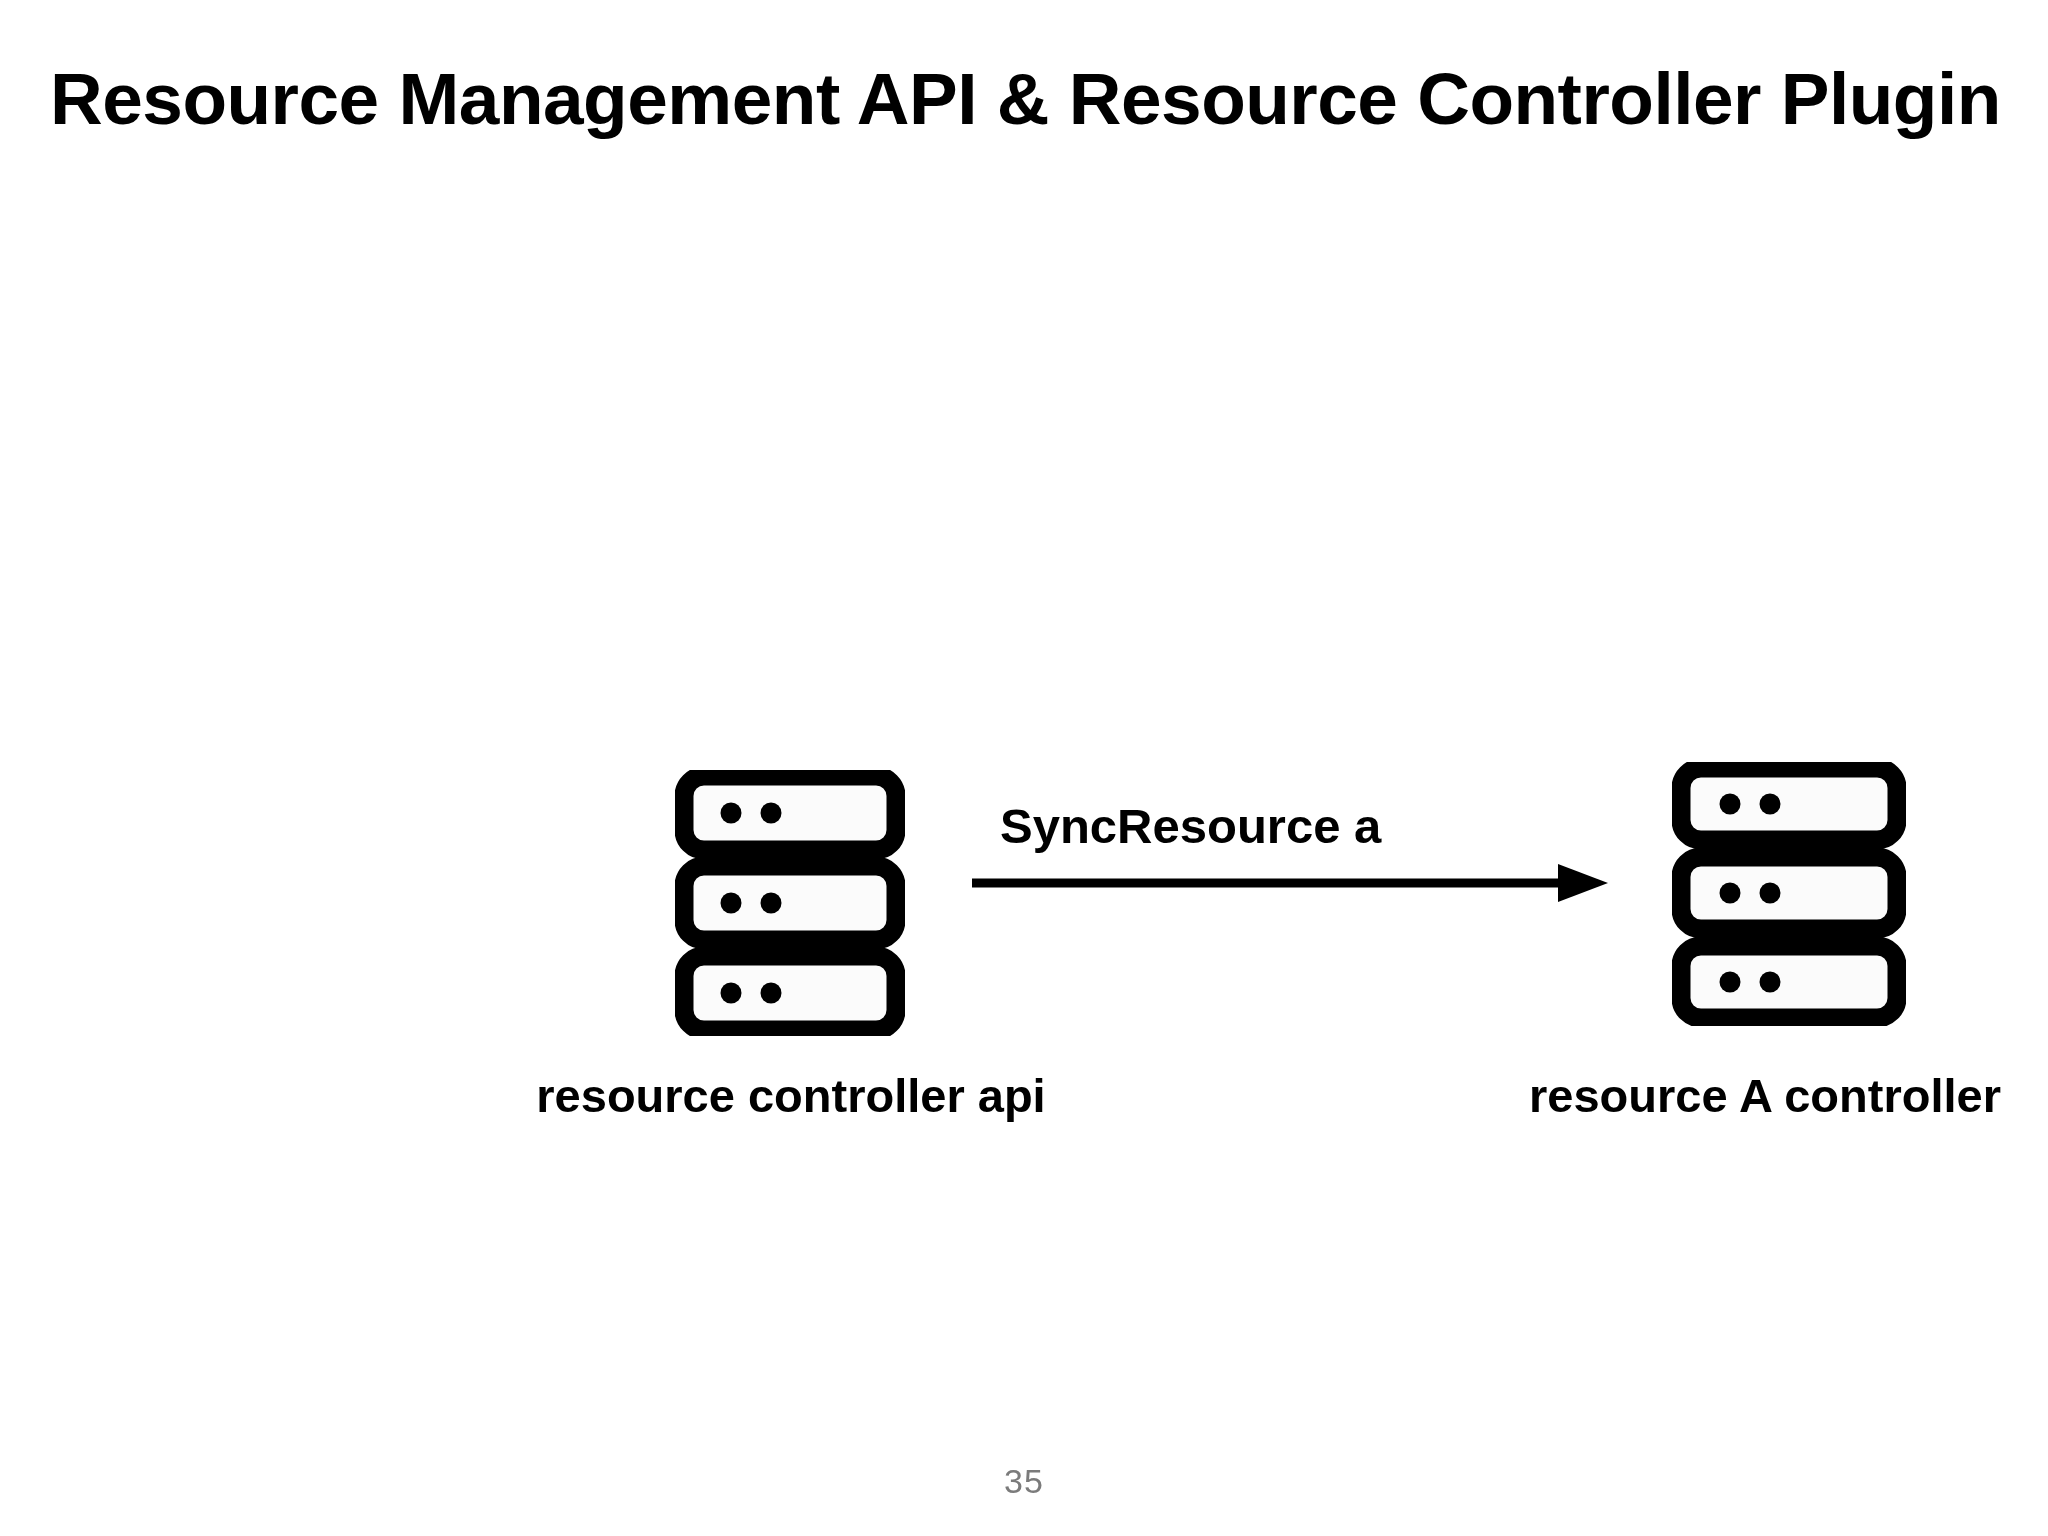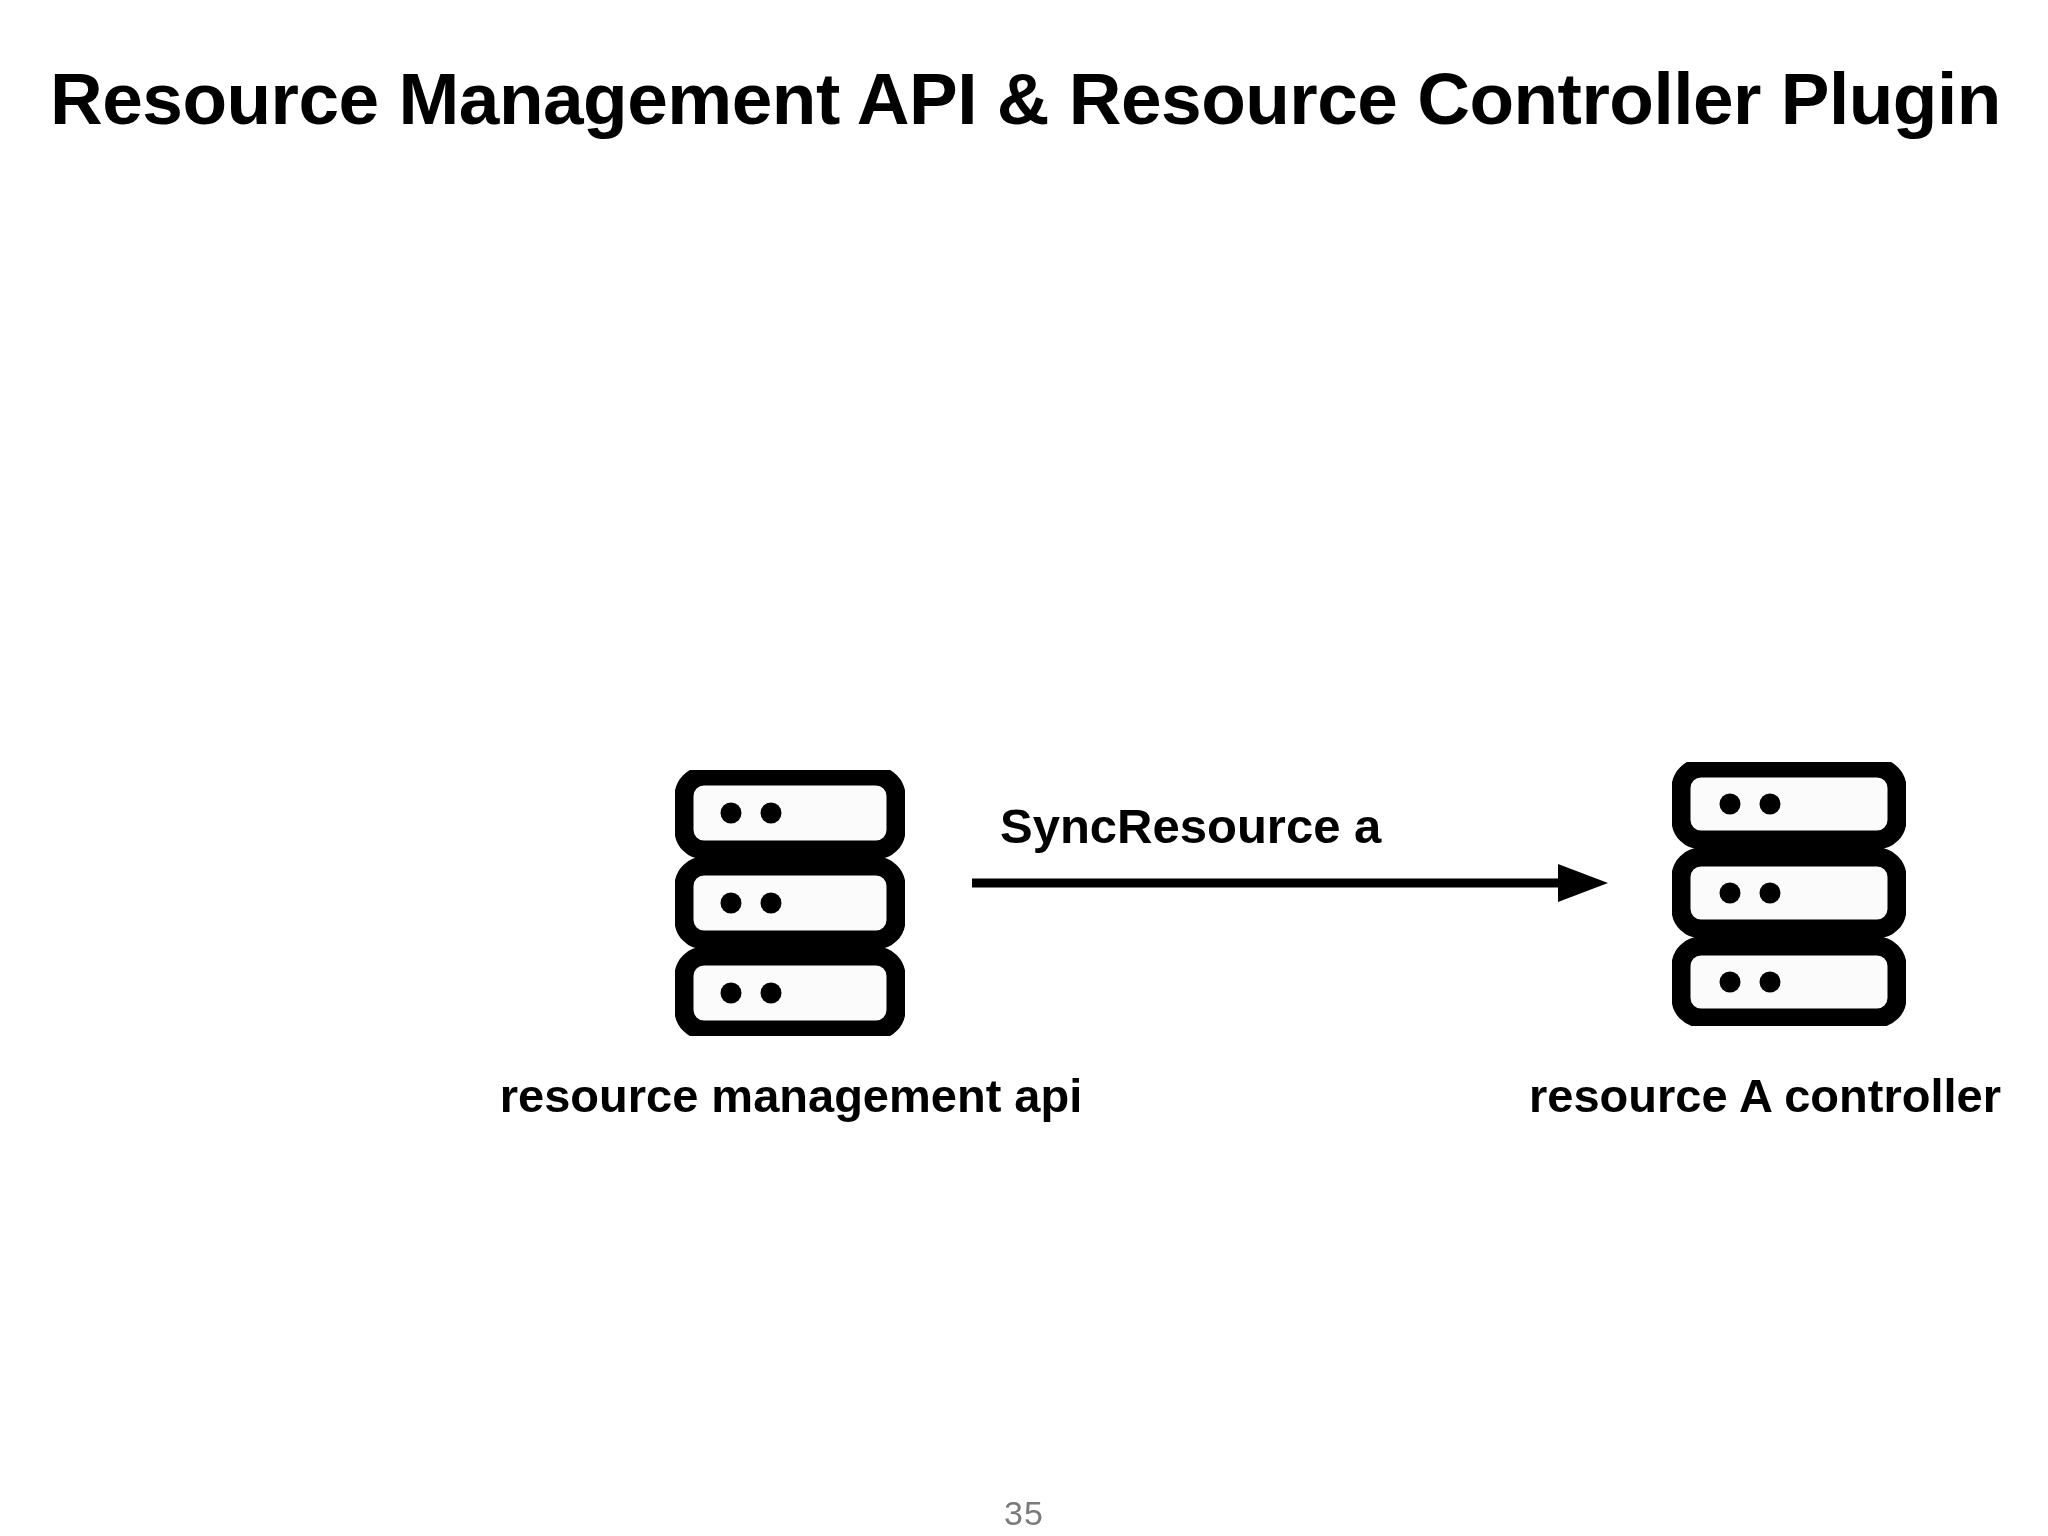--- a/index.html
+++ b/index.html
@@ -77,21 +77,21 @@
     font-weight:bold;
     color:#000000;
     white-space:nowrap;
     line-height:1.0;
   }
 
   
   #page-number {
     position:absolute;
     left:0;
-    top:1494px;
+    top:1462px;
     width:2048px;
     text-align:center;
     font-size:34px;
     font-weight:300;
     color:#7b7b7b;
     letter-spacing:1px;
   }
 </style>
 </head>
 <body>
@@ -111,21 +111,21 @@
 
         <rect x="9" y="96" width="212" height="74" rx="20" ry="20" fill="#fbfbfb" stroke="#000000" stroke-width="19"></rect>
         <circle cx="56" cy="133" r="10.5" fill="#000000"></circle>
         <circle cx="96" cy="133" r="10.5" fill="#000000"></circle>
 
         <rect x="9" y="186" width="212" height="74" rx="20" ry="20" fill="#fbfbfb" stroke="#000000" stroke-width="19"></rect>
         <circle cx="56" cy="223" r="10.5" fill="#000000"></circle>
         <circle cx="96" cy="223" r="10.5" fill="#000000"></circle>
       </svg>
     </div>
-    <div id="node-api-label" class="node-label">resource management api</div>
+    <div id="node-api-label" class="node-label">resource controller api</div>
 
     <div id="edge-sync-label">SyncResource a</div>
     <svg id="edge-sync" viewBox="0 0 660 80">
       <line x1="12" y1="38" x2="620" y2="38" stroke="#000000" stroke-width="9"></line>
       <polygon points="598,19 648,38 598,57" fill="#000000"></polygon>
     </svg>
 
     <div id="node-controller" class="node">
       <svg class="server-icon" width="234" height="264" viewBox="0 0 234 264">
 

